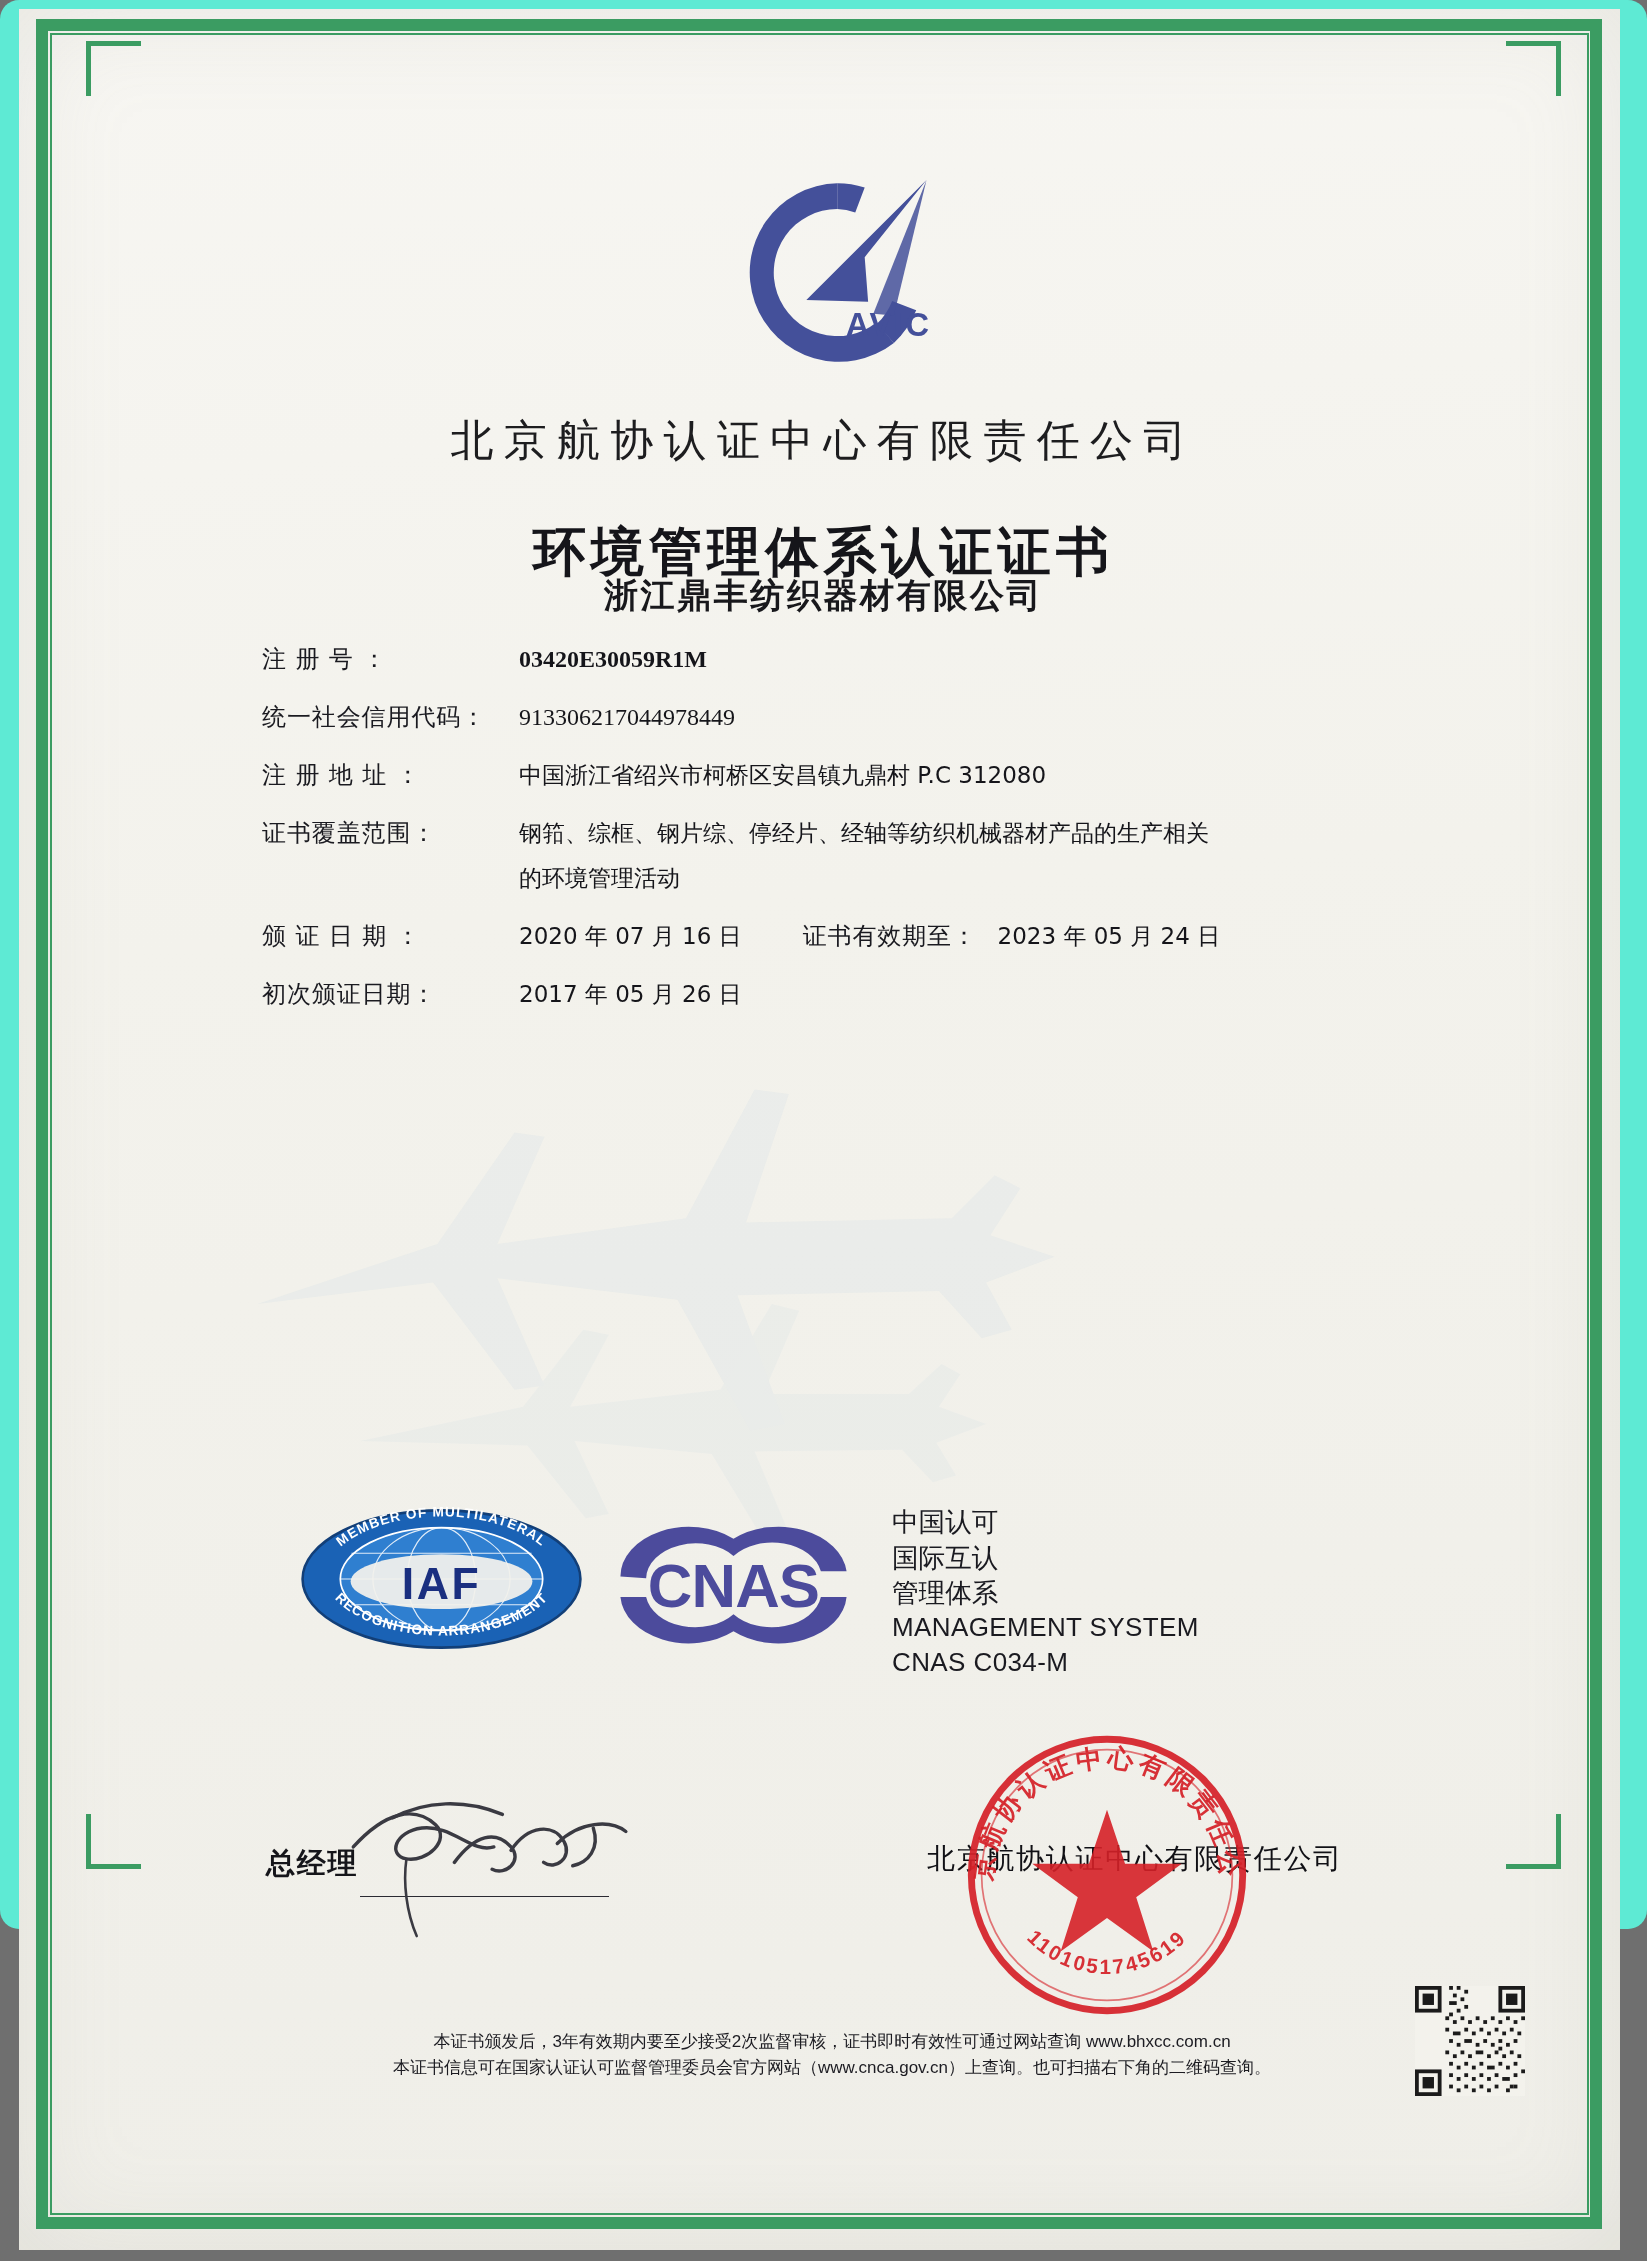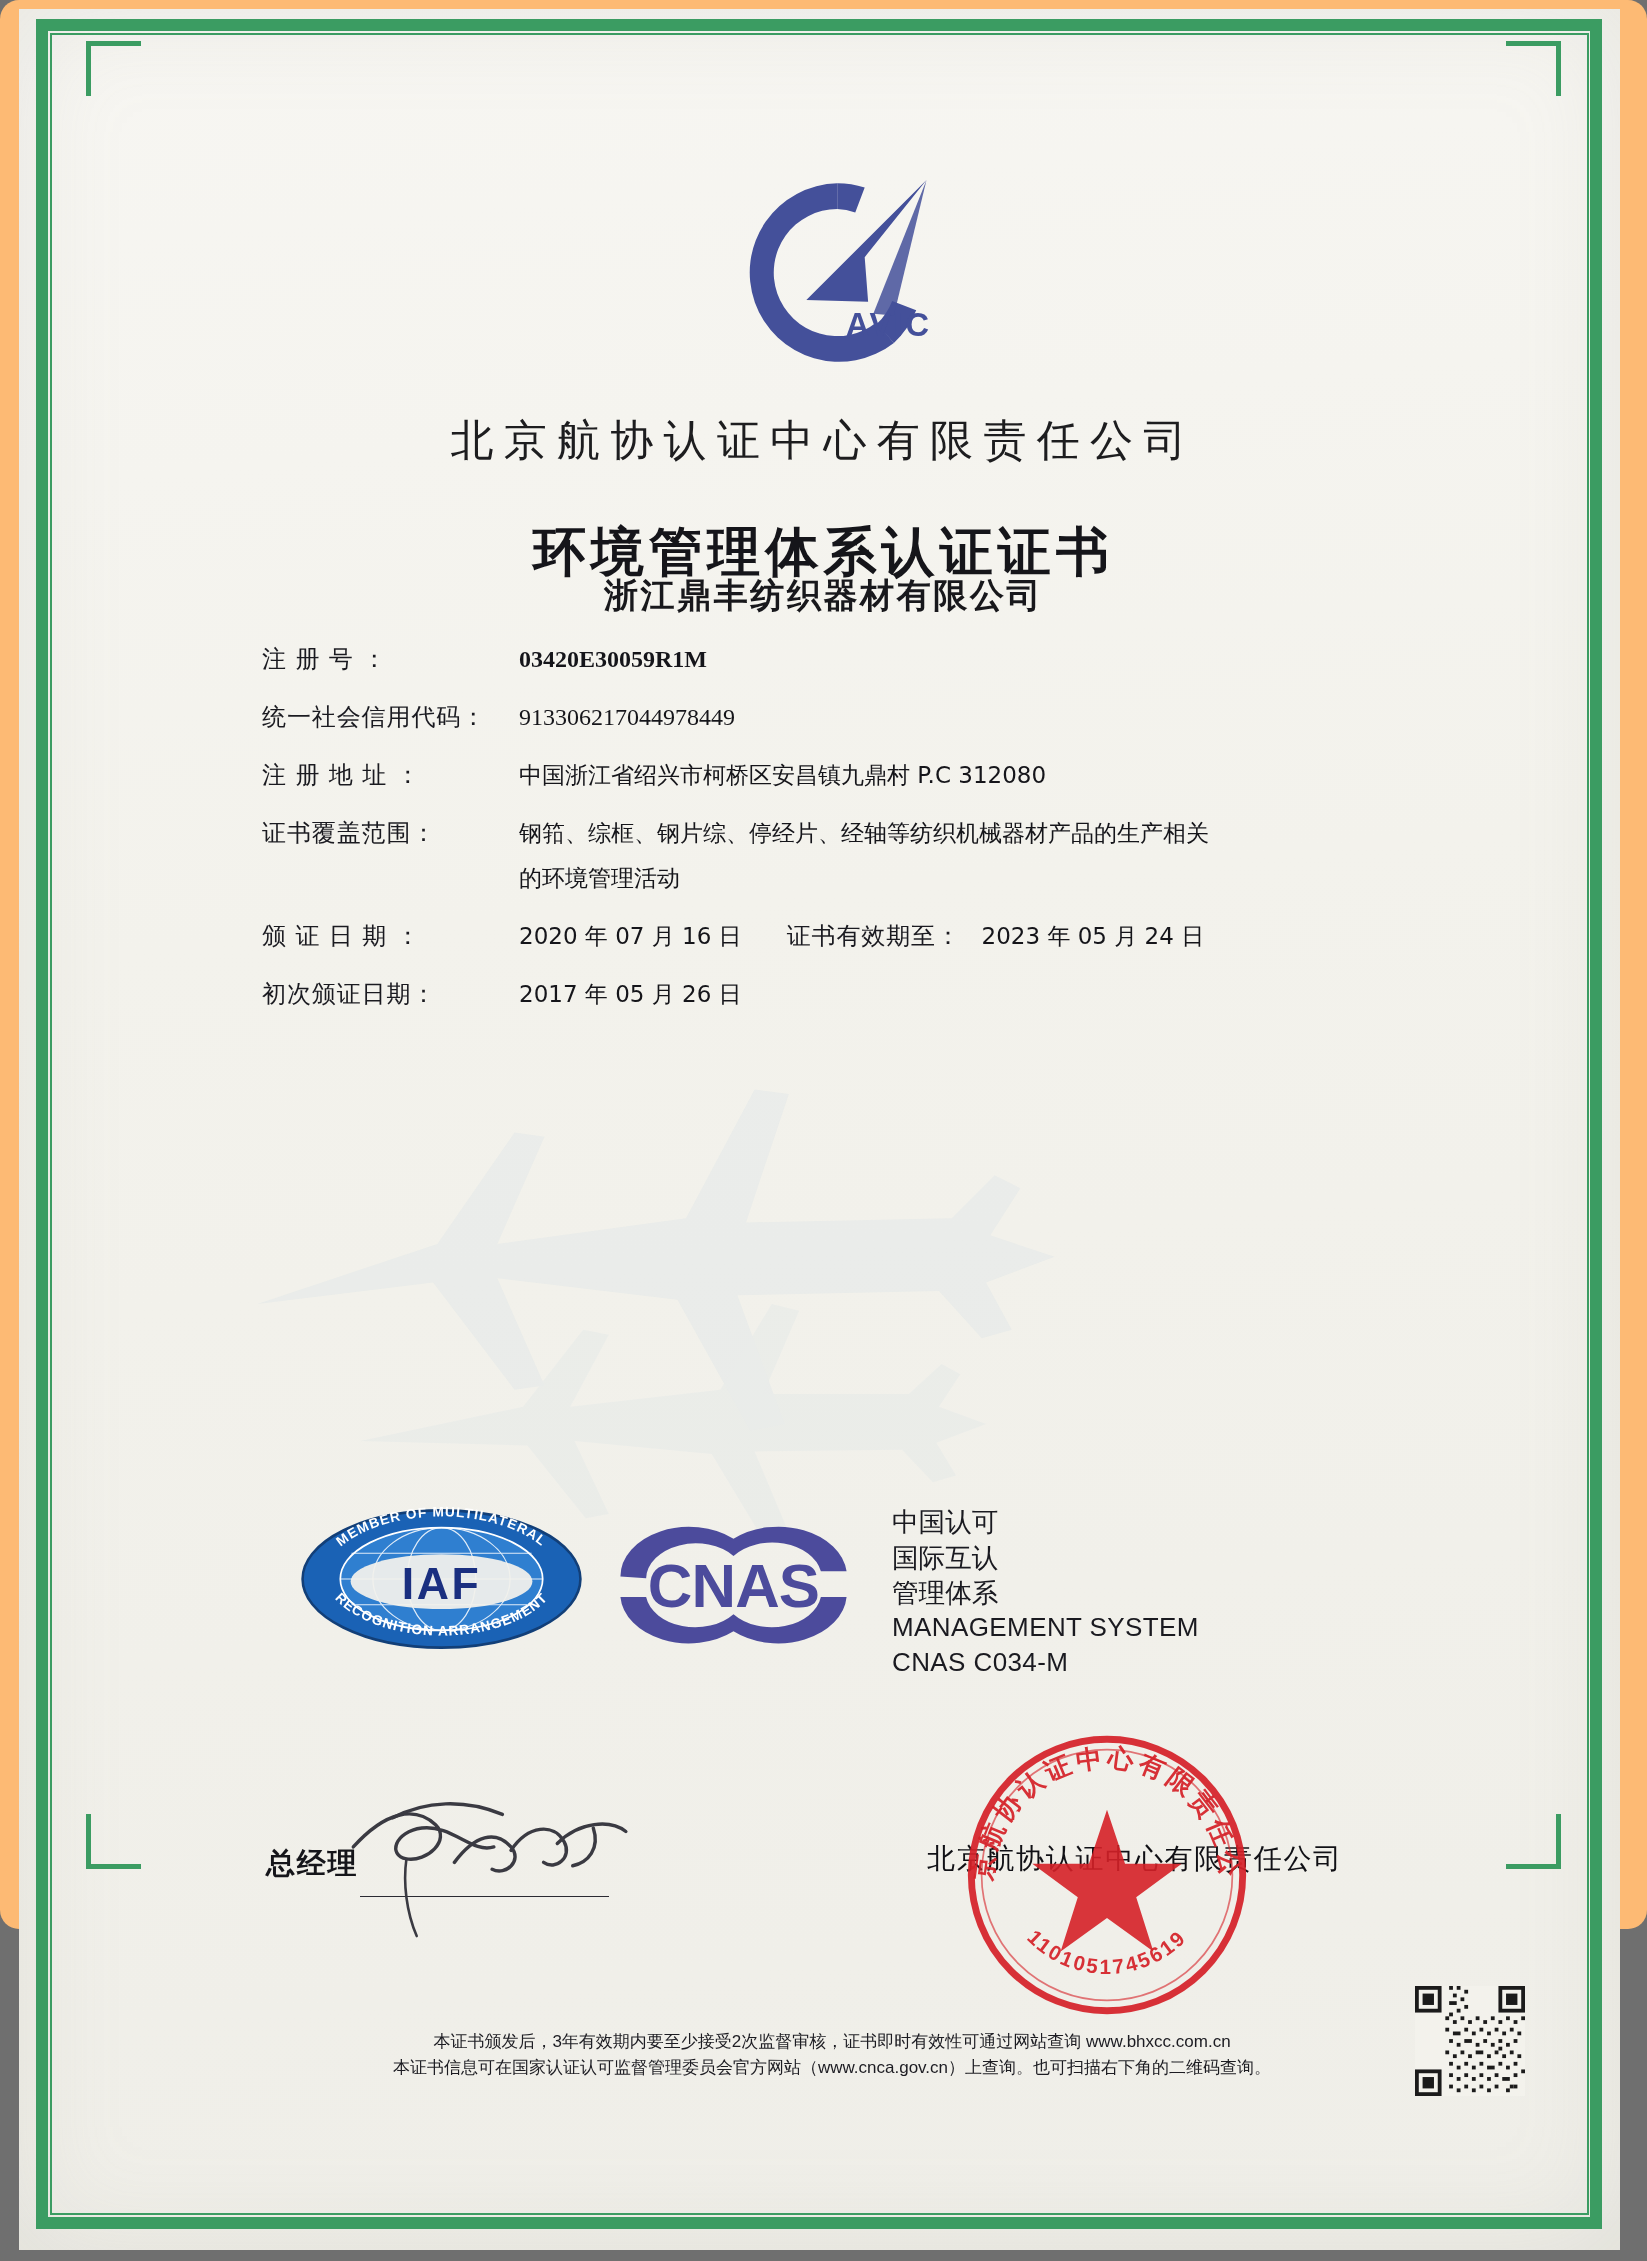--- a/index.html
+++ b/index.html
@@ -12,21 +12,21 @@
     height: 2261px;
     font-family: "Liberation Serif", serif;
     overflow: hidden;
   }
 
   
   .page {
     position: relative;
     width: 1647px;
     height: 1929px;
-    background: #fdba74;
+    background: #5eead4;
     box-sizing: border-box;
     border-radius: 19px;
   }
   .paper {
     position: absolute;
     left: 19px;
     top: 8.6px;
     width: 1601px;
     height: 2241px;
     background: linear-gradient(175deg, #f7f6f2 0%, #f3f2ec 40%, #efeee8 100%);
@@ -170,21 +170,21 @@
     font-family: "DejaVu Sans", "Liberation Sans", sans-serif;
     font-size: 23px;
     color: #15151a;
     margin-top: -12px;
     margin-bottom: 26px;
   }
   .row .value-2 {
     font-family: "DejaVu Sans", "Liberation Sans", sans-serif;
     font-size: 24px;
     color: #1a1a20;
-    margin-left: 45px;
+    margin-left: 61px;
     letter-spacing: 0.9px;
   }
   .row .value-2b {
     font-family: "DejaVu Sans", "Liberation Sans", sans-serif;
     font-size: 23px;
     color: #15151a;
     margin-left: 20.6px;
   }
 
   

